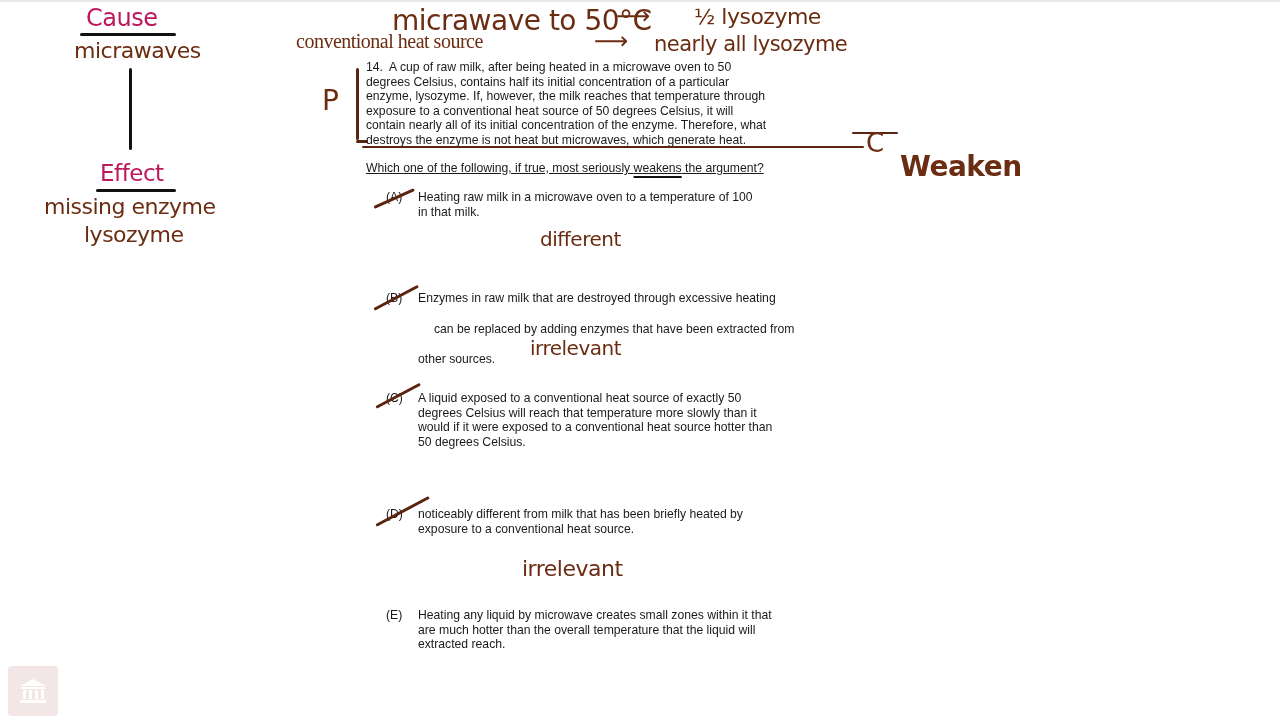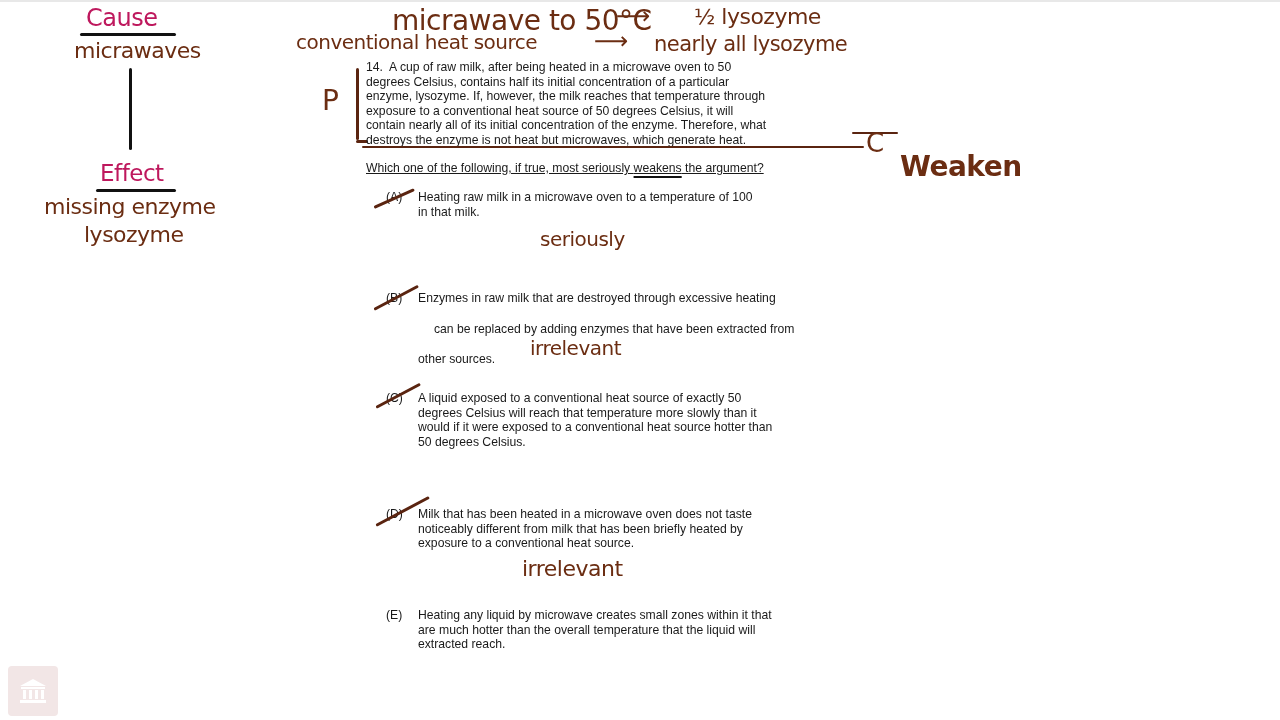--- a/index.html
+++ b/index.html
@@ -31,21 +31,21 @@
 <div class="hw" style="left:74px;top:38px;font-size:22px;">micrawaves</div>
 <div class="ink-line black" style="left:129px;top:68px;width:3px;height:82px;"></div>
 <div class="hw black" style="left:100px;top:160px;font-size:23px;">Effect</div>
 <div class="ink-line black" style="left:96px;top:189px;width:80px;height:2.5px;"></div>
 <div class="hw" style="left:44px;top:194px;font-size:22px;">missing enzyme</div>
 <div class="hw" style="left:84px;top:222px;font-size:22px;">lysozyme</div>
 
 <div class="hw" style="left:392px;top:4px;font-size:28px;">micrawave to 50°C</div>
 <div class="hw" style="left:616px;top:2px;font-size:24px;">⟶</div>
 <div class="hw" style="left:694px;top:4px;font-size:22px;">½ lysozyme</div>
-<div class="hw" style="left:296px;top:30px;font-size:20px;">conventional heat source</div>
+<div class="hw" style="left:296px;top:30px;font-size:20px;font-family:Liberation Serif, serif;">conventional heat source</div>
 <div class="hw" style="left:594px;top:27px;font-size:24px;">⟶</div>
 <div class="hw" style="left:654px;top:32px;font-size:21px;">nearly all lysozyme</div>
 
 <div class="hw" style="left:322px;top:84px;font-size:28px;">P</div>
 <div class="ink-line" style="left:356px;top:68px;width:2.5px;height:72px;"></div>
 <div class="ink-line" style="left:356px;top:140px;width:12px;height:2.5px;"></div>
 
 <div class="print" style="left:366px;top:60px;width:540px;">
   <p><span class="q-num">14.</span>&nbsp; <span>A cup of raw milk, after being heated in a microwave oven to 50</span></p>
   <p>degrees Celsius, contains half its initial concentration of a particular</p>
@@ -65,21 +65,21 @@
 <div class="hw" style="left:900px;top:150px;font-size:28px;font-weight:bold;">Weaken</div>
 
 <div class="choice" style="top:190px;">
   <span class="letter">(A)</span>
   <div class="text">
     <p style="margin:0">Heating raw milk in a microwave oven to a temperature of 100</p>
     <p style="margin:0">in that milk.</p>
   </div>
 </div>
 <div class="strike" style="left:374px;top:206px;width:44px;transform:rotate(-24deg);"></div>
-<div class="hw" style="left:540px;top:227px;font-size:20px;">seriously</div>
+<div class="hw" style="left:540px;top:227px;font-size:20px;">different</div>
 
 <div class="choice" style="top:291px;">
   <span class="letter">(B)</span>
   <div class="text">
     <p style="margin:0">Enzymes in raw milk that are destroyed through excessive heating</p>
     <p style="margin:16px">can be replaced by adding enzymes that have been extracted from</p>
     <p style="margin:0">other sources.</p>
   </div>
 </div>
 <div class="strike" style="left:374px;top:308px;width:50px;transform:rotate(-28deg);"></div>
@@ -92,21 +92,20 @@
     <p style="margin:0">degrees Celsius will reach that temperature more slowly than it</p>
     <p style="margin:0">would if it were exposed to a conventional heat source hotter than</p>
     <p style="margin:0">50 degrees Celsius.</p>
   </div>
 </div>
 <div class="strike" style="left:376px;top:406px;width:50px;transform:rotate(-28deg);"></div>
 
 <div class="choice" style="top:507px;">
   <span class="letter">(D)</span>
   <div class="text">
-    <p style="margin:0">Milk that has been heated in a microwave oven does not taste</p>
     <p style="margin:0">noticeably different from milk that has been briefly heated by</p>
     <p style="margin:0">exposure to a conventional heat source.</p>
   </div>
 </div>
 <div class="strike" style="left:376px;top:524px;width:60px;transform:rotate(-28deg);"></div>
 <div class="hw" style="left:522px;top:556px;font-size:22px;">irrelevant</div>
 
 <div class="choice" style="top:608px;">
   <span class="letter">(E)</span>
   <div class="text">

